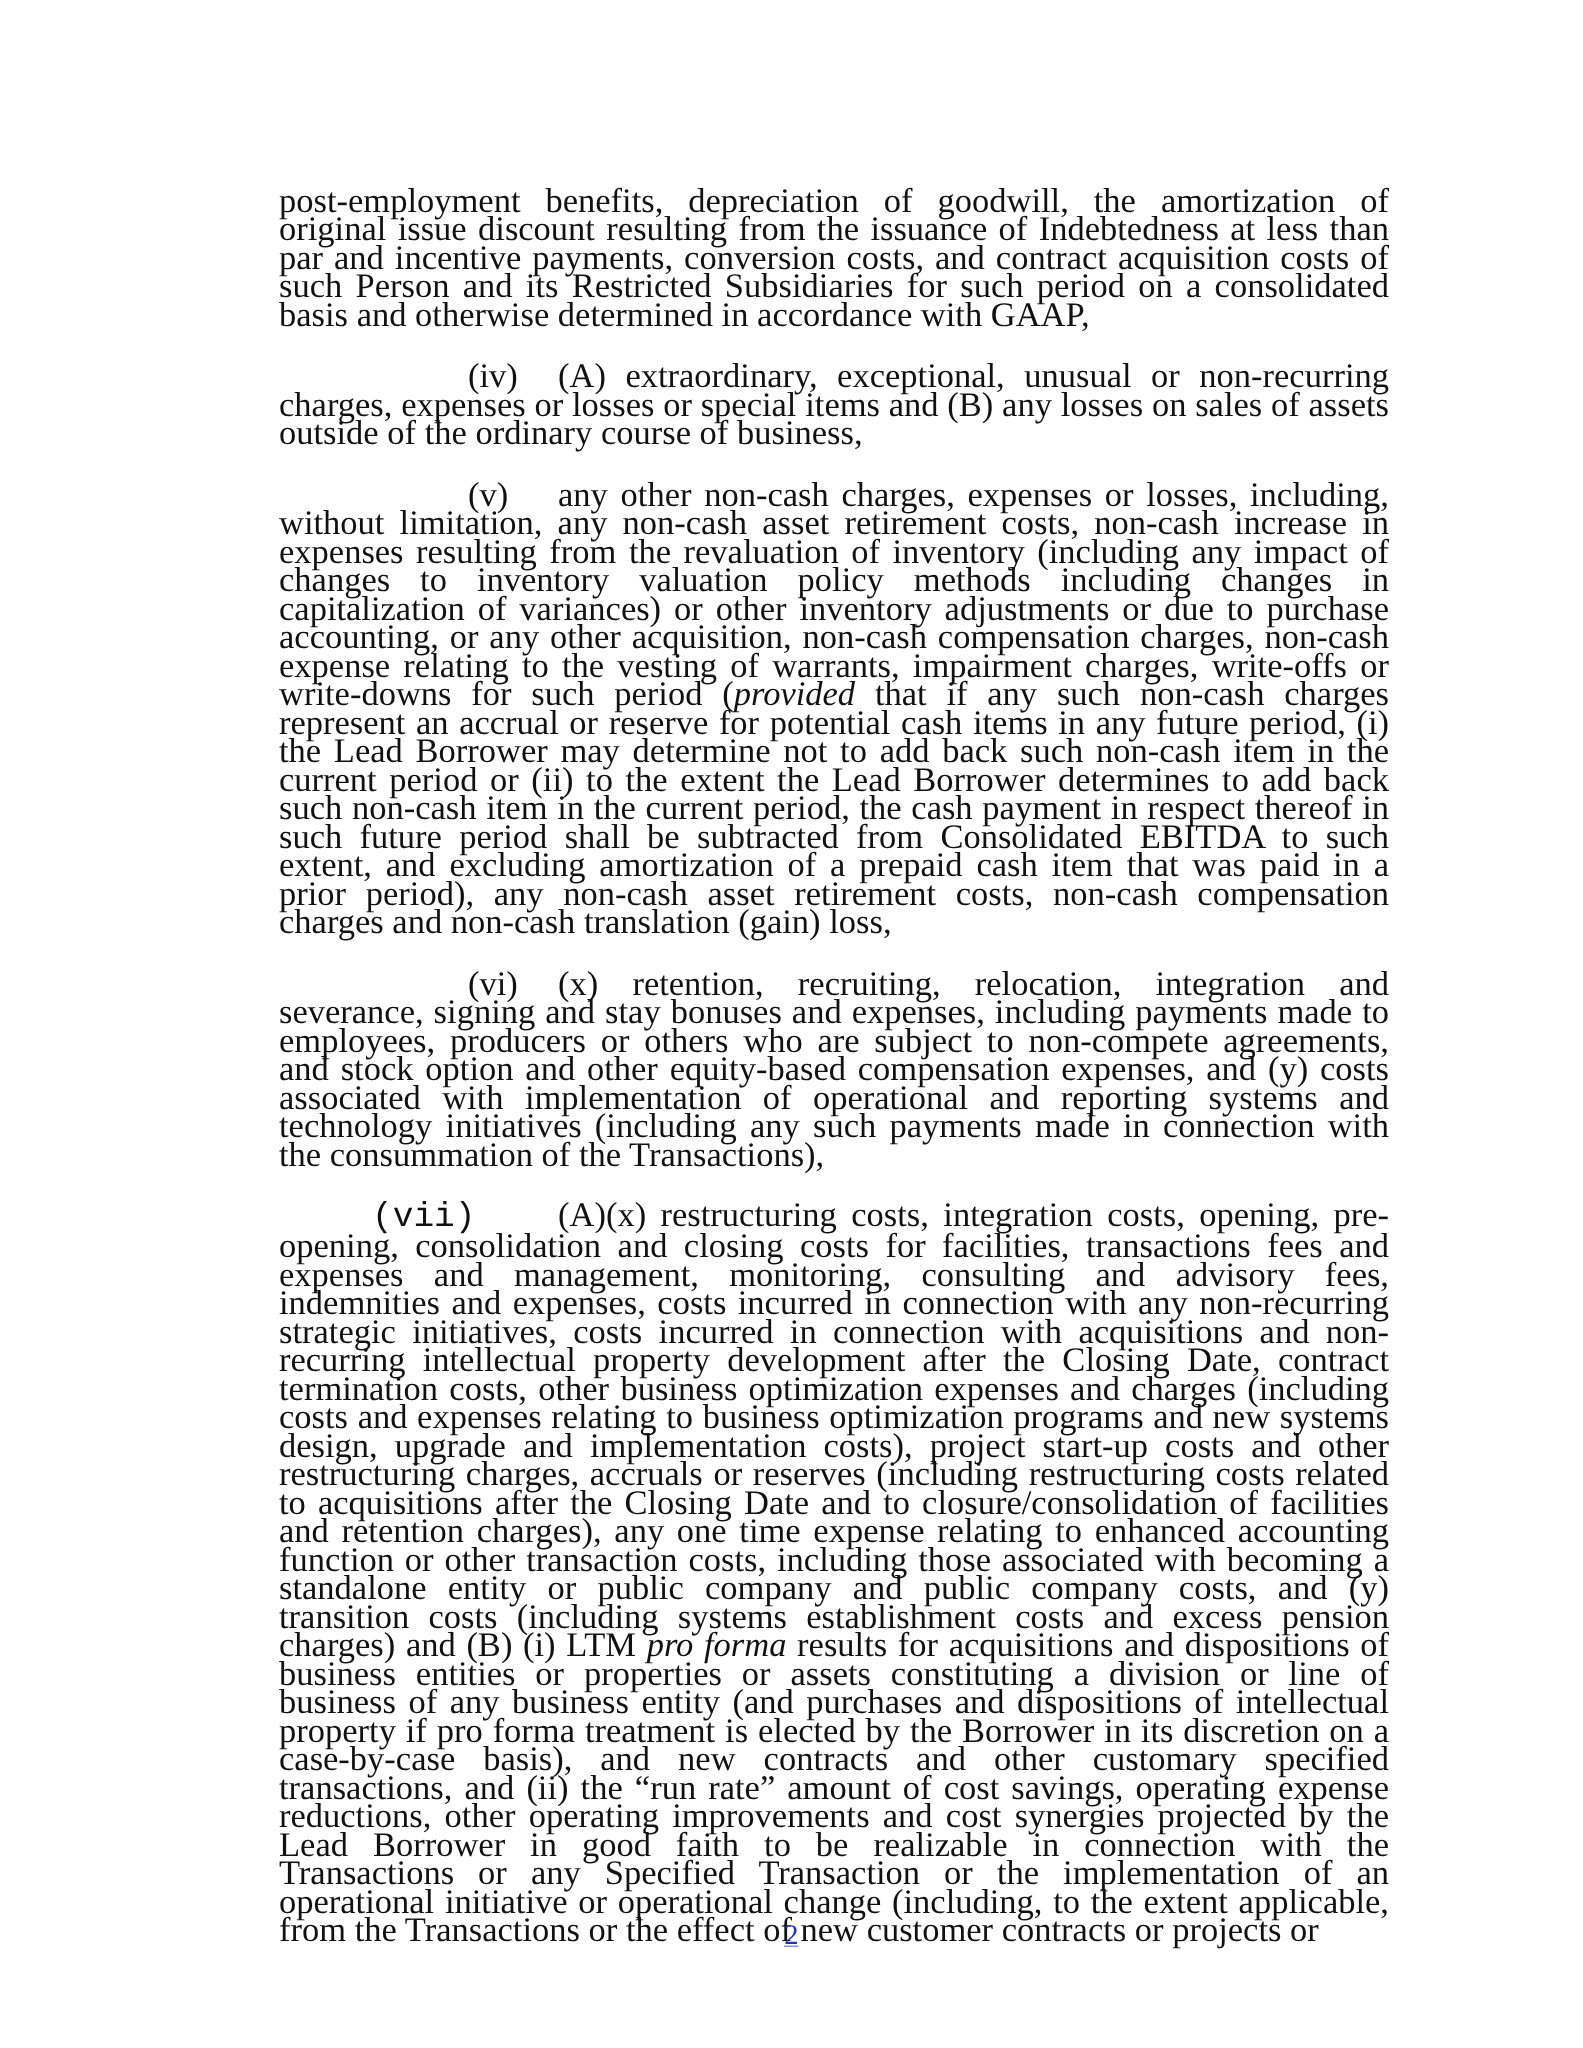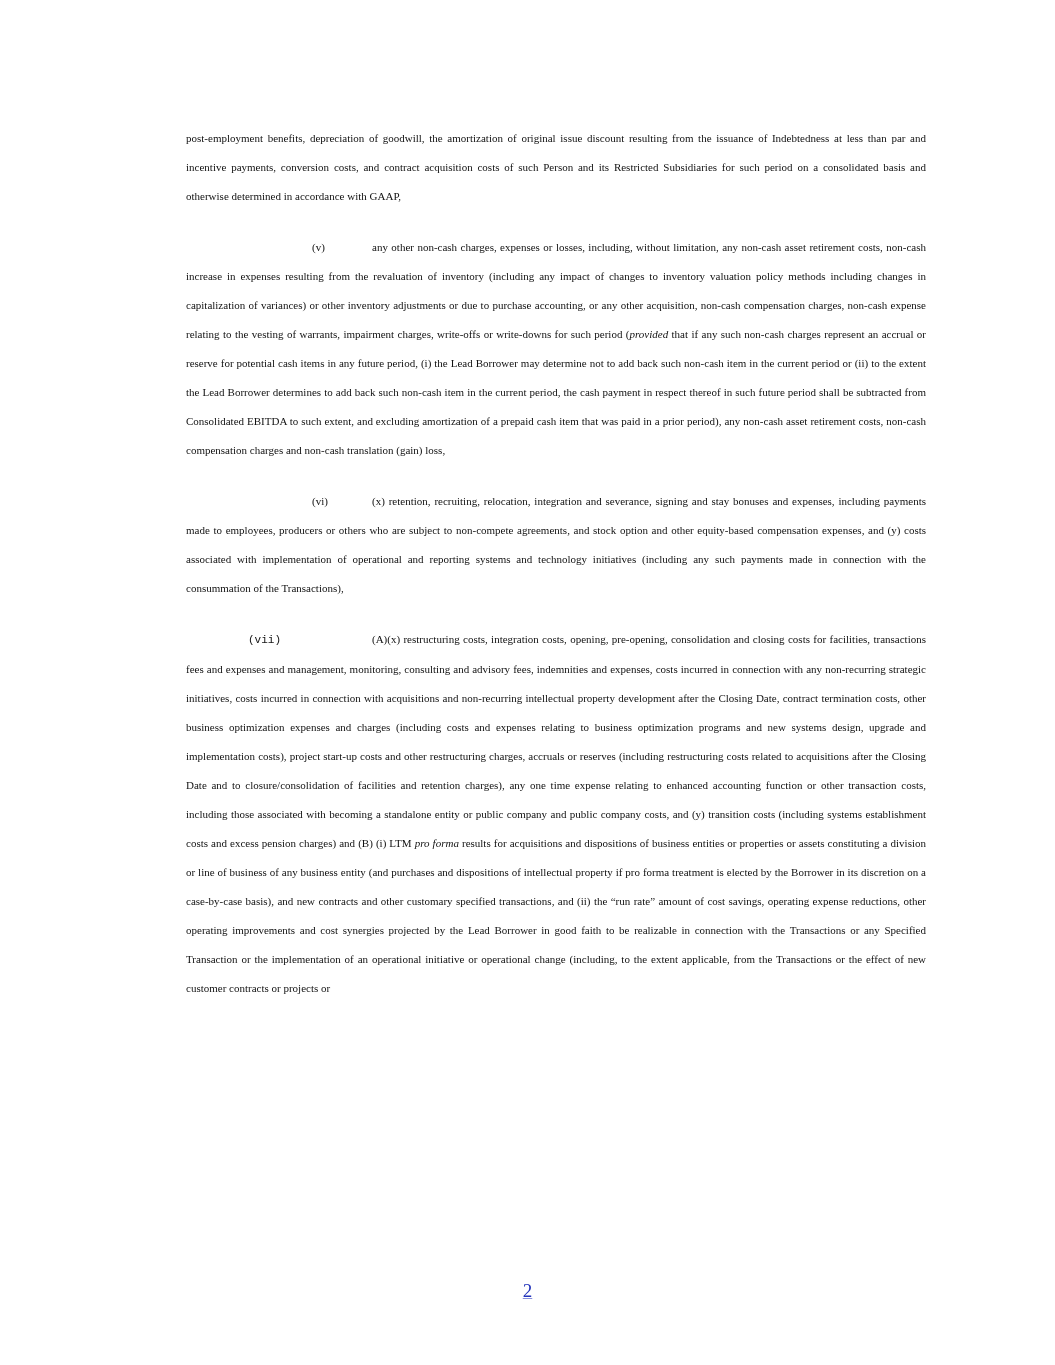--- a/index.html
+++ b/index.html
@@ -1,20 +1,20 @@
 <!DOCTYPE html>
 <html><head>
 <meta charset="utf-8">
 <style>
   html, body { margin: 0; padding: 0; background: #ffffff; }
   body { width: 1055px; height: 1365px; position: relative; overflow: hidden; }
   .page {
     position: absolute; left: 186px; top: 124px; width: 740px;
     font-family: "Liberation Serif", "DejaVu Serif", serif;
-    font-size: 11px; line-height: 29px; color: #111111;
+    font-size: 23px; line-height: 19px; color: #111111;
   }
   .para { margin: 0 0 21.85px 0; text-align: justify; text-align-last: left; }
   .para .lead-indent { display: inline-block; }
   .num { display: inline-block; }
   .ind-iv { width: 126px; }
   .num-iv { width: 60px; }
   .ind-vii { width: 62px; }
   .num-vii { width: 124px; font-family: Liberation Mono, monospace; }
   .page-number {
     position: absolute; left: 0; right: 0; top: 1280px; text-align: center;
@@ -24,20 +24,21 @@
   .page-number a { color: #2233bb; text-decoration: underline; text-decoration-color: #8890dd; }
   em { }
 </style>
 </head>
 <body>
 
 <div class="page">
 
   <p class="para">post-employment benefits, depreciation of goodwill, the amortization of original issue discount resulting from the issuance of Indebtedness at less than par and incentive payments, conversion costs, and contract acquisition costs of such Person and its Restricted Subsidiaries for such period on a consolidated basis and otherwise determined in accordance with GAAP,</p>
 
+  <p class="para"><span class="lead-indent ind-iv"></span><span class="num num-iv">(iv)</span><span>(A) extraordinary, exceptional, unusual or non-recurring charges, expenses or losses or special items and (B) any losses on sales of assets outside of the ordinary course of business,</span></p>
 
   <p class="para"><span class="lead-indent ind-iv"></span><span class="num num-iv">(v)</span><span>any other non-cash charges, expenses or losses, including, without limitation, any non-cash asset retirement costs, non-cash increase in expenses resulting from the revaluation of inventory (including any impact of changes to inventory valuation policy methods including changes in capitalization of variances) or other inventory adjustments or due to purchase accounting, or any other acquisition, non-cash compensation charges, non-cash expense relating to the vesting of warrants, impairment charges, write-offs or write-downs for such period (</span><em>provided</em><span> that if any such non-cash charges represent an accrual or reserve for potential cash items in any future period, (i) the Lead Borrower may determine not to add back such non-cash item in the current period or (ii) to the extent the Lead Borrower determines to add back such non-cash item in the current period, the cash payment in respect thereof in such future period shall be subtracted from Consolidated EBITDA to such extent, and excluding amortization of a prepaid cash item that was paid in a prior period), any non-cash asset retirement costs, non-cash compensation charges and non-cash translation (gain) loss,</span></p>
 
   <p class="para"><span class="lead-indent ind-iv"></span><span class="num num-iv">(vi)</span><span>(x) retention, recruiting, relocation, integration and severance, signing and stay bonuses and expenses, including payments made to employees, producers or others who are subject to non-compete agreements, and stock option and other equity-based compensation expenses, and (y) costs associated with implementation of operational and reporting systems and technology initiatives (including any such payments made in connection with the consummation of the Transactions),</span></p>
 
   <p class="para"><span class="lead-indent ind-vii"></span><span class="num num-vii">(vii)</span><span>(A)(x) restructuring costs, integration costs, opening, pre-opening, consolidation and closing costs for facilities, transactions fees and expenses and management, monitoring, consulting and advisory fees, indemnities and expenses, costs incurred in connection with any non-recurring strategic initiatives, costs incurred in connection with acquisitions and non-recurring intellectual property development after the Closing Date, contract termination costs, other business optimization expenses and charges (including costs and expenses relating to business optimization programs and new systems design, upgrade and implementation costs), project start-up costs and other restructuring charges, accruals or reserves (including restructuring costs related to acquisitions after the Closing Date and to closure/consolidation of facilities and retention charges), any one time expense relating to enhanced accounting function or other transaction costs, including those associated with becoming a standalone entity or public company and public company costs, and (y) transition costs (including systems establishment costs and excess pension charges) and (B) (i) LTM </span><em>pro forma</em><span> results for acquisitions and dispositions of business entities or properties or assets constituting a division or line of business of any business entity (and purchases and dispositions of intellectual property if pro forma treatment is elected by the Borrower in its discretion on a case-by-case basis), and new contracts and other customary specified transactions, and (ii) the “run rate” amount of cost savings, operating expense reductions, other operating improvements and cost synergies projected by the Lead Borrower in good faith to be realizable in connection with the Transactions or any Specified Transaction or the implementation of an operational initiative or operational change (including, to the extent applicable, from the Transactions or the effect of new customer contracts or projects or</span></p>
 
 </div>
 
 <div class="page-number">

